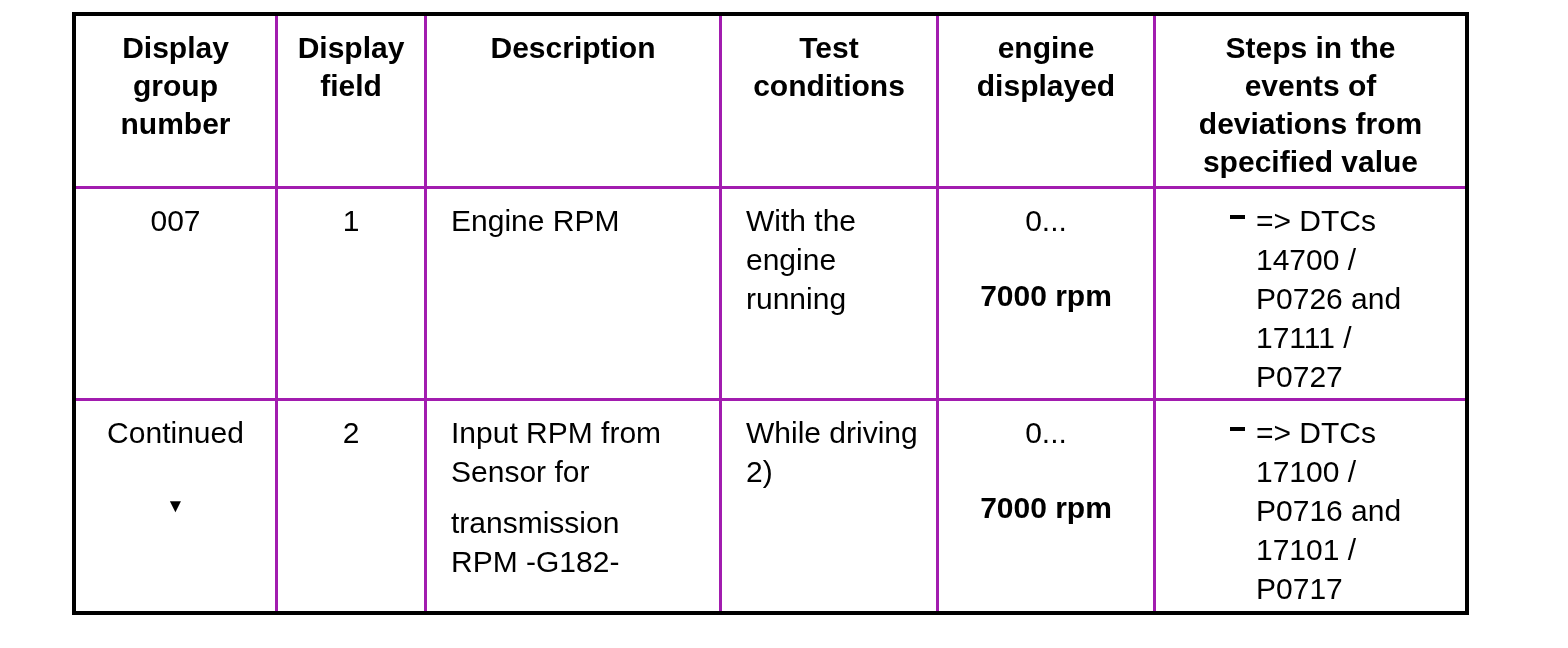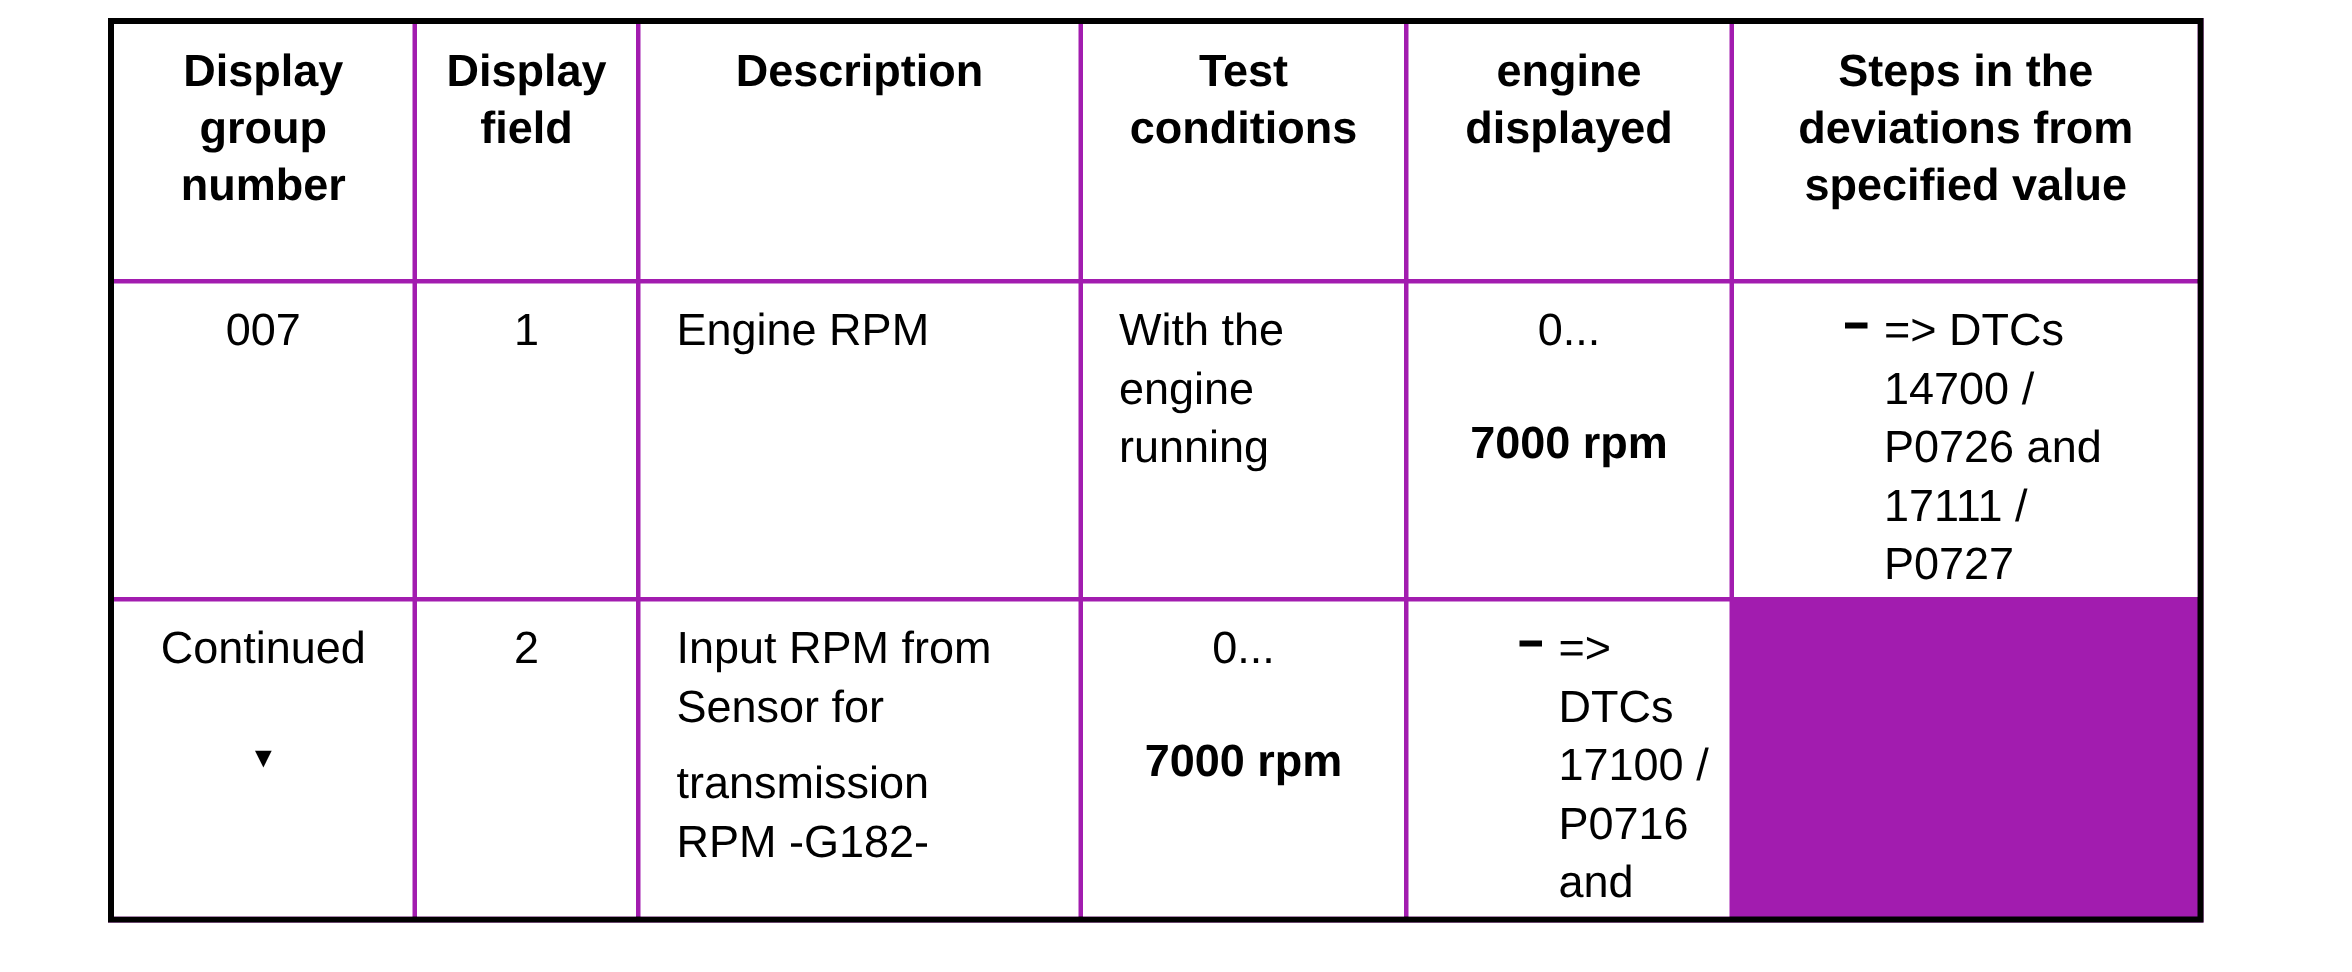--- a/index.html
+++ b/index.html
@@ -91,20 +91,21 @@
     <div class="cell hd">
       <span class="line">Test</span>
       <span class="line">conditions</span>
     </div>
     <div class="cell hd">
       <span class="line">engine</span>
       <span class="line">displayed</span>
     </div>
     <div class="cell hd">
       <span class="line">Steps in the</span>
+      <span class="line">events of</span>
       <span class="line">deviations from</span>
       <span class="line">specified value</span>
     </div>
 
     <div class="cell c-center">
       <span class="line">007</span>
     </div>
     <div class="cell c-center">
       <span class="line">1</span>
     </div>
@@ -135,20 +136,24 @@
     </div>
     <div class="cell c-center">
       <span class="line">2</span>
     </div>
     <div class="cell c-left">
       <span class="line">Input RPM from</span>
       <span class="line">Sensor for</span>
       <span class="line para2">transmission</span>
       <span class="line">RPM -G182-</span>
     </div>
+    <div class="cell c-left">
+      <span class="line">While driving</span>
+      <span class="line">2)</span>
+    </div>
     <div class="cell c-center">
       <span class="line">0...</span>
       <span class="line val-bottom">7000 rpm</span>
     </div>
     <div class="cell steps-cell">
       <span class="dash-bullet"></span>
       <span class="line">=&gt; DTCs</span>
       <span class="line">17100 /</span>
       <span class="line">P0716 and</span>
       <span class="line">17101 /</span>

